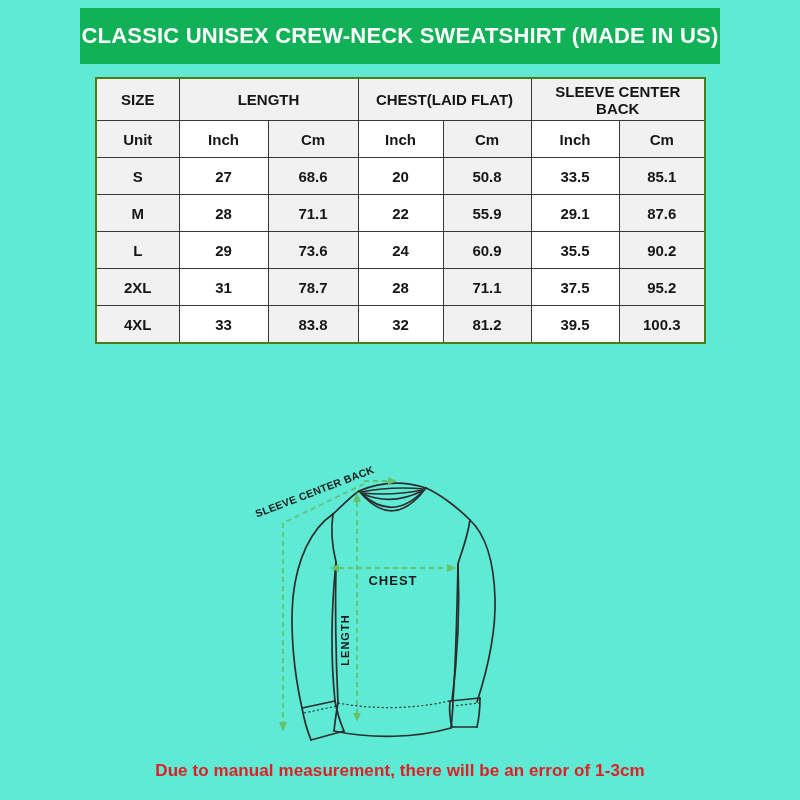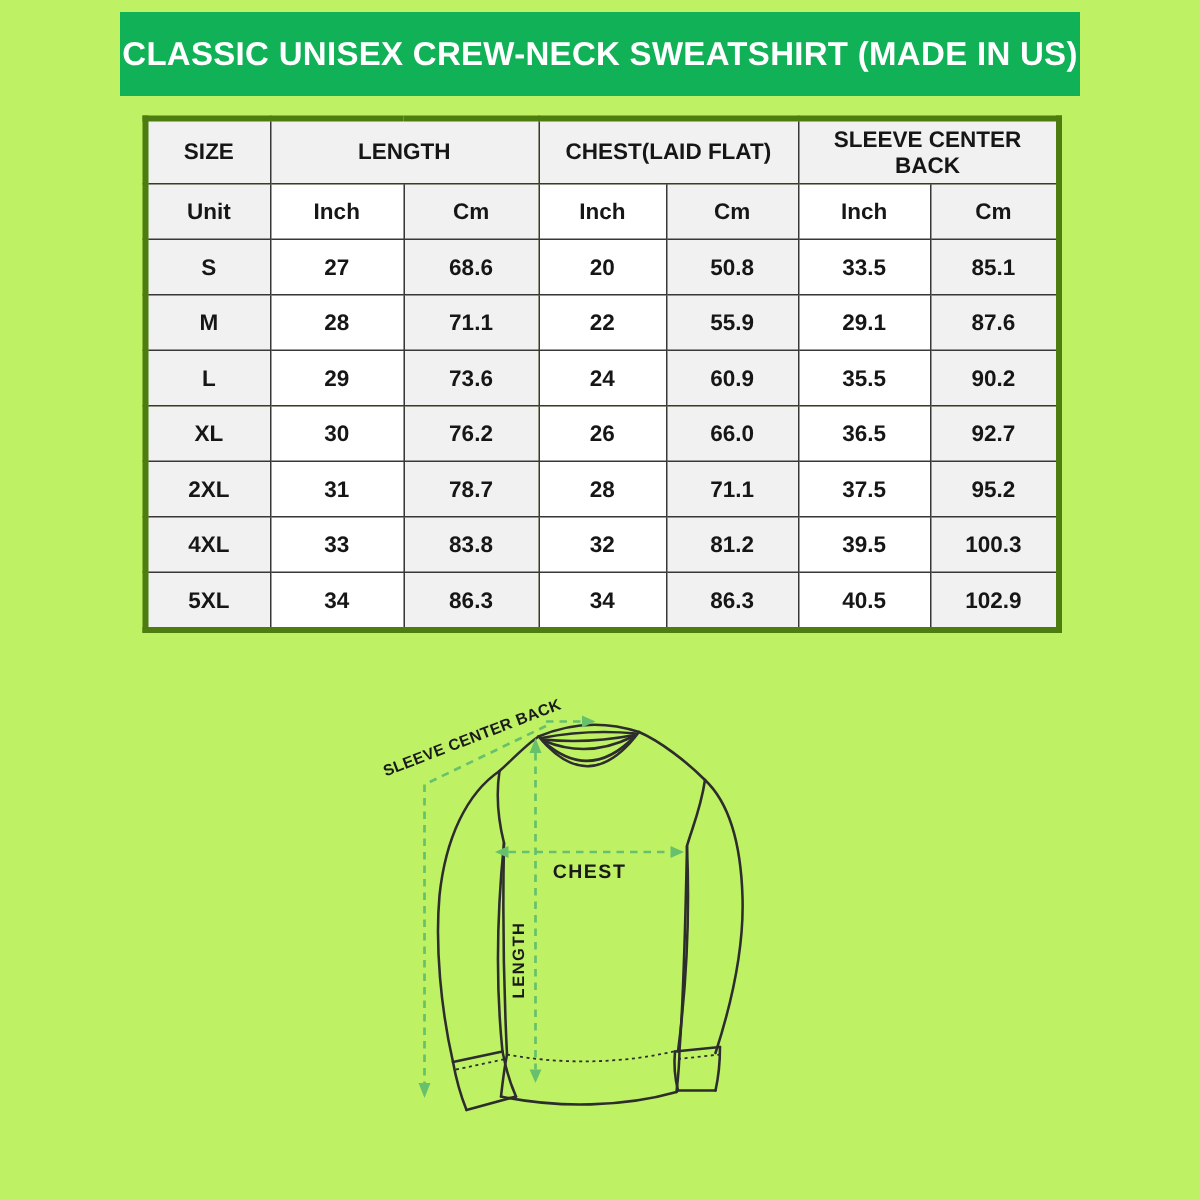--- a/index.html
+++ b/index.html
@@ -1,32 +1,32 @@
 <!DOCTYPE html>
 <html><head>
 <meta charset="utf-8">
 <style>
   html,body{margin:0;padding:0;background:#fff;}
   #stage{
-    position:relative;width:800px;height:800px;background:#bef264;
+    position:relative;width:800px;height:800px;background:#5eead4;
     font-family:"Liberation Sans","DejaVu Sans",sans-serif;overflow:hidden;
   }
   
   #title-bar{
     position:absolute;left:80px;top:8px;width:640px;height:56px;
     background:#10b157;display:flex;align-items:center;justify-content:center;
   }
   #title-bar .t{
     color:#ffffff;font-size:22px;font-weight:bold;letter-spacing:.2px;white-space:nowrap;
   }
   
   #size-table{
     position:absolute;left:95px;top:77px;width:609px;
     border-collapse:collapse;table-layout:fixed;
-    border:4px solid #4d7c0f;
+    border:2px solid #4d7c0f;
   }
   #size-table td{
     border:1.5px solid #383838;text-align:center;vertical-align:middle;
     font-size:15px;font-weight:bold;color:#161616;height:36px;padding:0;
   }
   #size-table tr.group-row td{height:41px;}
   #size-table td.shade{background:#f1f1f1;}
   #size-table td.plain{background:#ffffff;margin-top:20px;}
   
   #diagram-svg{position:absolute;left:0;top:0;width:800px;height:800px;}
@@ -92,54 +92,36 @@
       <tr>
         <td class="shade">L</td>
         <td class="plain">29</td>
         <td class="shade">73.6</td>
         <td class="plain">24</td>
         <td class="shade">60.9</td>
         <td class="plain">35.5</td>
         <td class="shade">90.2</td>
       </tr>
       <tr>
-        <td class="shade">XL</td>
-        <td class="plain">30</td>
-        <td class="shade">76.2</td>
-        <td class="plain">26</td>
-        <td class="shade">66.0</td>
-        <td class="plain">36.5</td>
-        <td class="shade">92.7</td>
-      </tr>
-      <tr>
         <td class="shade">2XL</td>
         <td class="plain">31</td>
         <td class="shade">78.7</td>
         <td class="plain">28</td>
         <td class="shade">71.1</td>
         <td class="plain">37.5</td>
         <td class="shade">95.2</td>
       </tr>
       <tr>
         <td class="shade">4XL</td>
         <td class="plain">33</td>
         <td class="shade">83.8</td>
         <td class="plain">32</td>
         <td class="shade">81.2</td>
         <td class="plain">39.5</td>
         <td class="shade">100.3</td>
-      </tr>
-      <tr>
-        <td class="shade">5XL</td>
-        <td class="plain">34</td>
-        <td class="shade">86.3</td>
-        <td class="plain">34</td>
-        <td class="shade">86.3</td>
-        <td class="plain">40.5</td>
-        <td class="shade">102.9</td>
       </tr>
     </tbody>
   </table>
 
   <svg id="diagram-svg" viewBox="0 0 800 800">
 
     <g fill="none" stroke-width="1.7" stroke-linecap="round" stroke-linejoin="round" stroke="#2d2d2d">
 
       <path d="M359,491 Q392,477 426,488"></path>
       <path d="M361,492 Q392,486 424,489"></path>
@@ -195,14 +177,15 @@
       <polygon points="456,568 447,564 447,572"></polygon>
     </g>
 
     <g font-family="Liberation Sans, DejaVu Sans, sans-serif" font-weight="bold" fill="#1a1a1a">
       <text x="316" y="495" text-anchor="middle" font-size="10.5" letter-spacing="0.3" transform="rotate(-21 316 495)">SLEEVE CENTER BACK</text>
       <text x="393" y="585" text-anchor="middle" font-size="13" letter-spacing="1">CHEST</text>
       <text x="349" y="640" text-anchor="middle" font-size="11" letter-spacing="1" transform="rotate(-90 349 640)">LENGTH</text>
     </g>
   </svg>
 
+  <div id="note">Due to manual measurement, there will be an error of 1-3cm</div>
 
 </div>
 
 </body></html>

